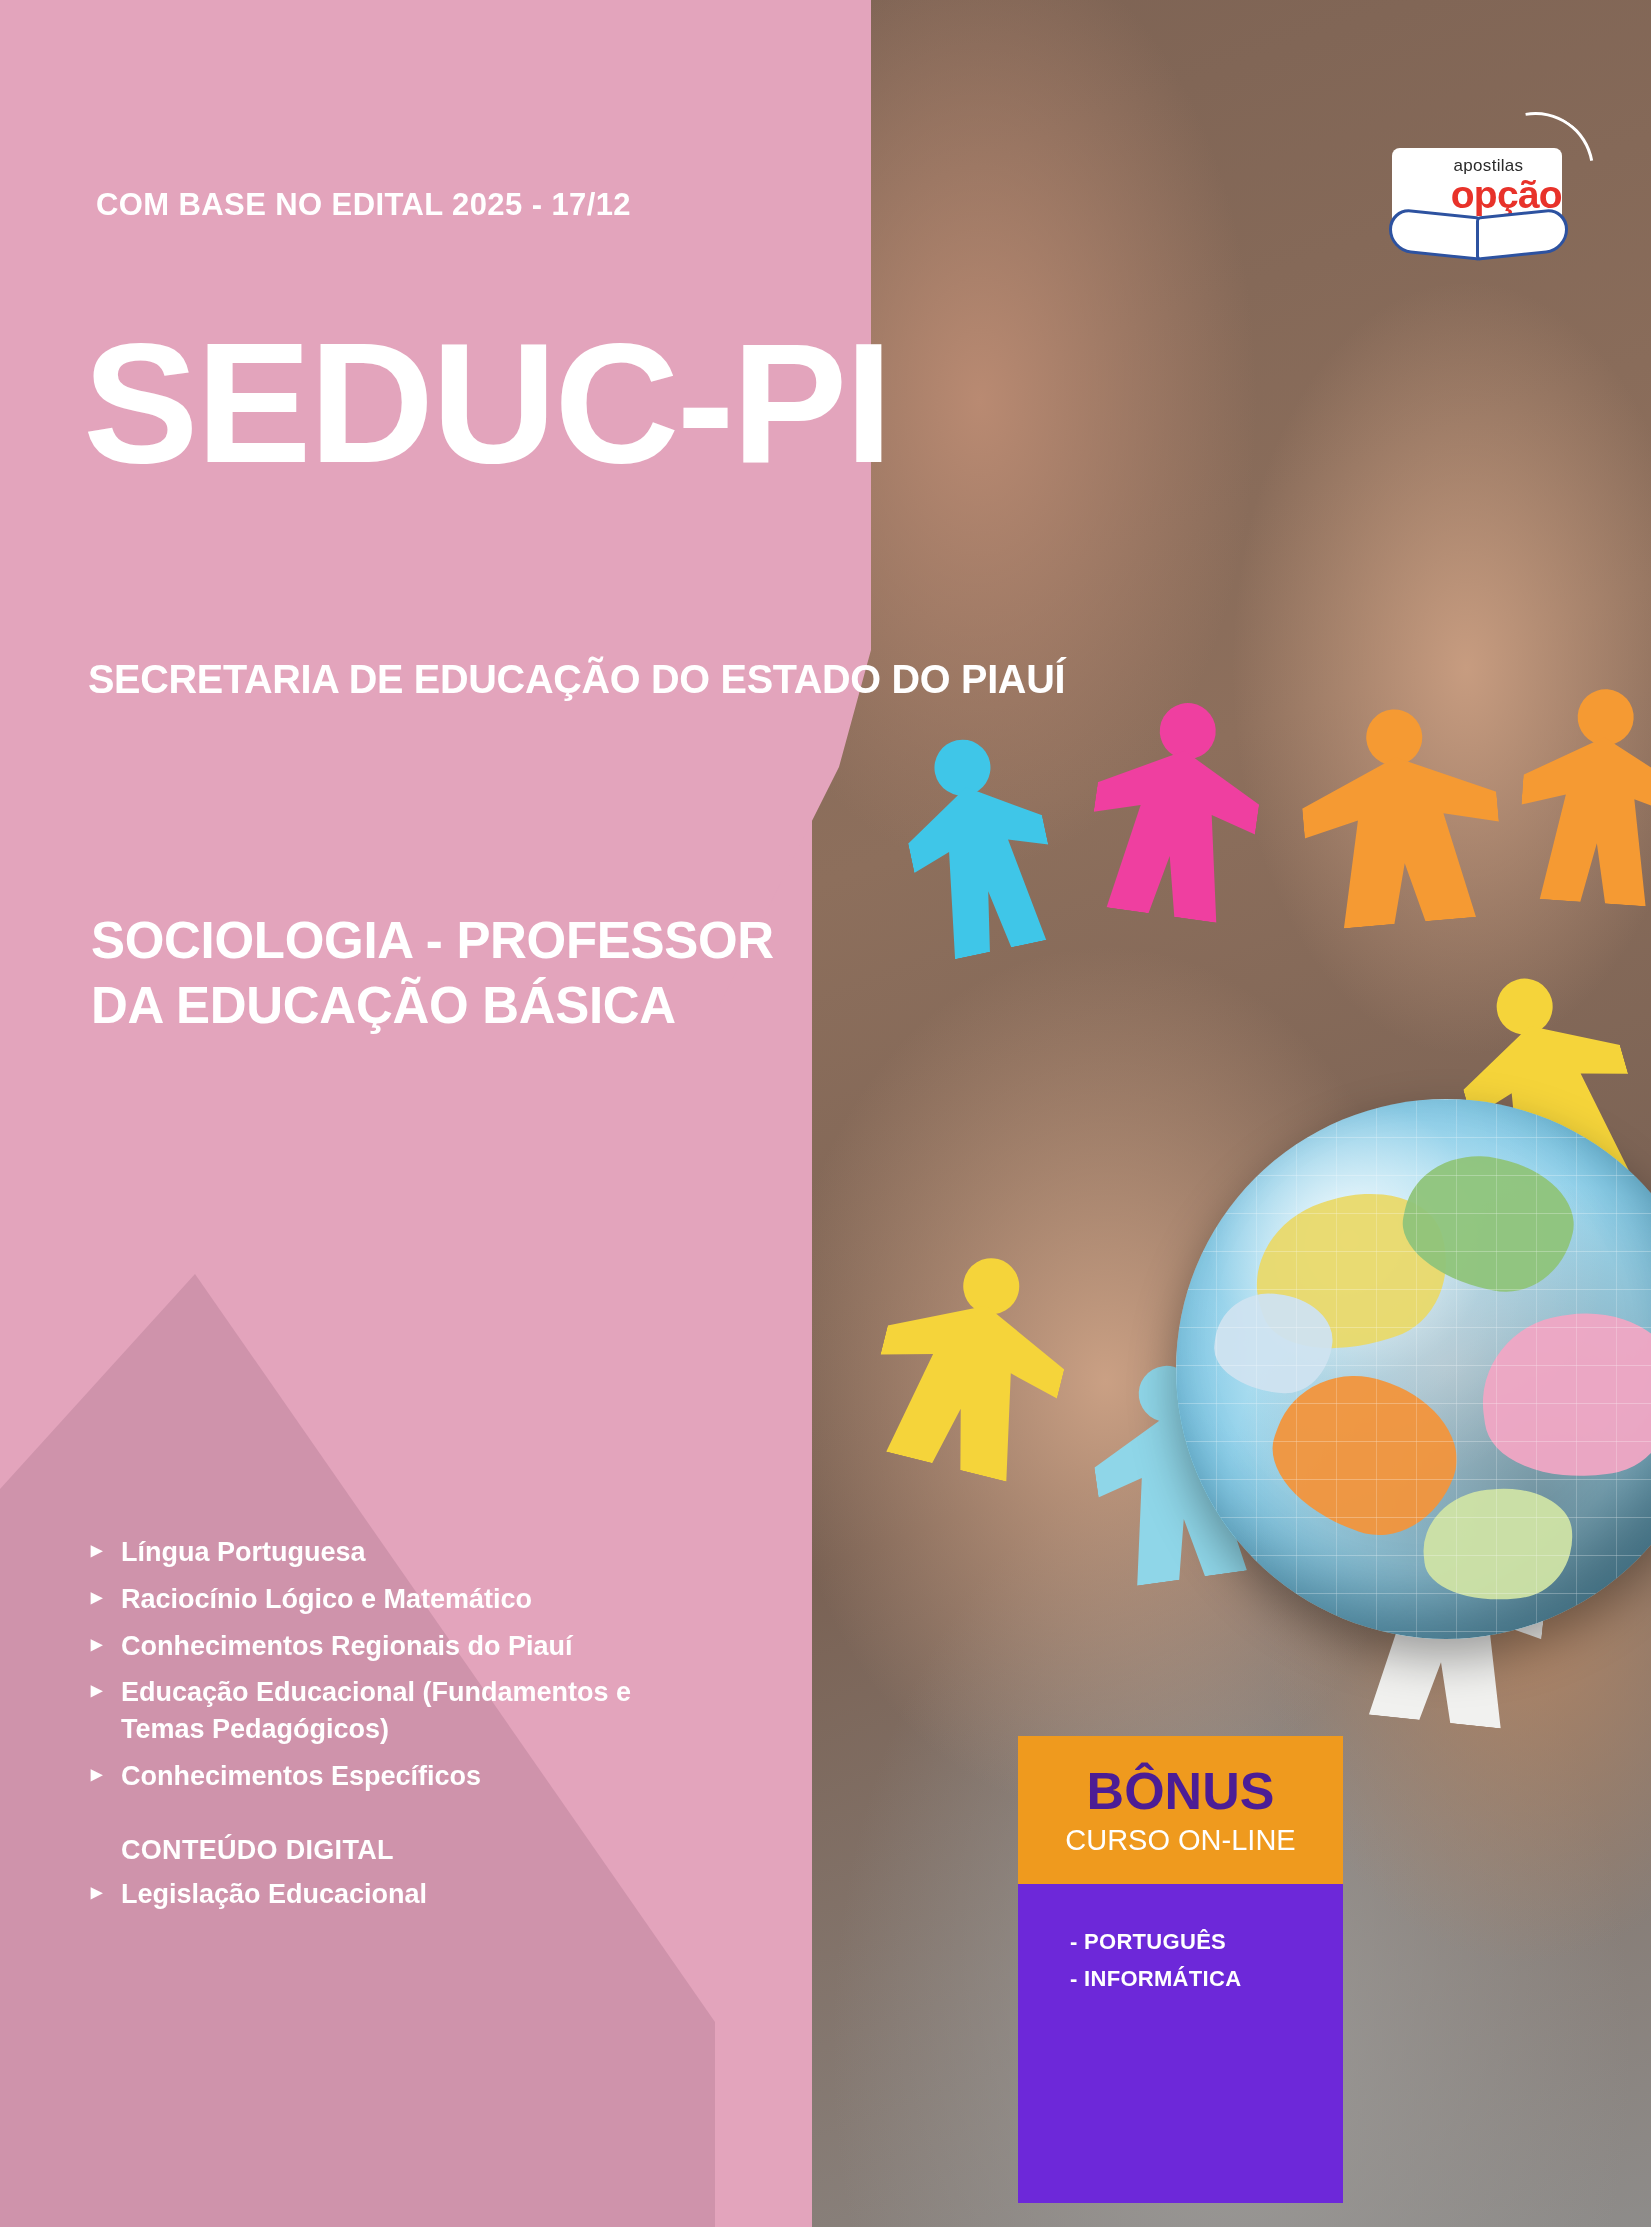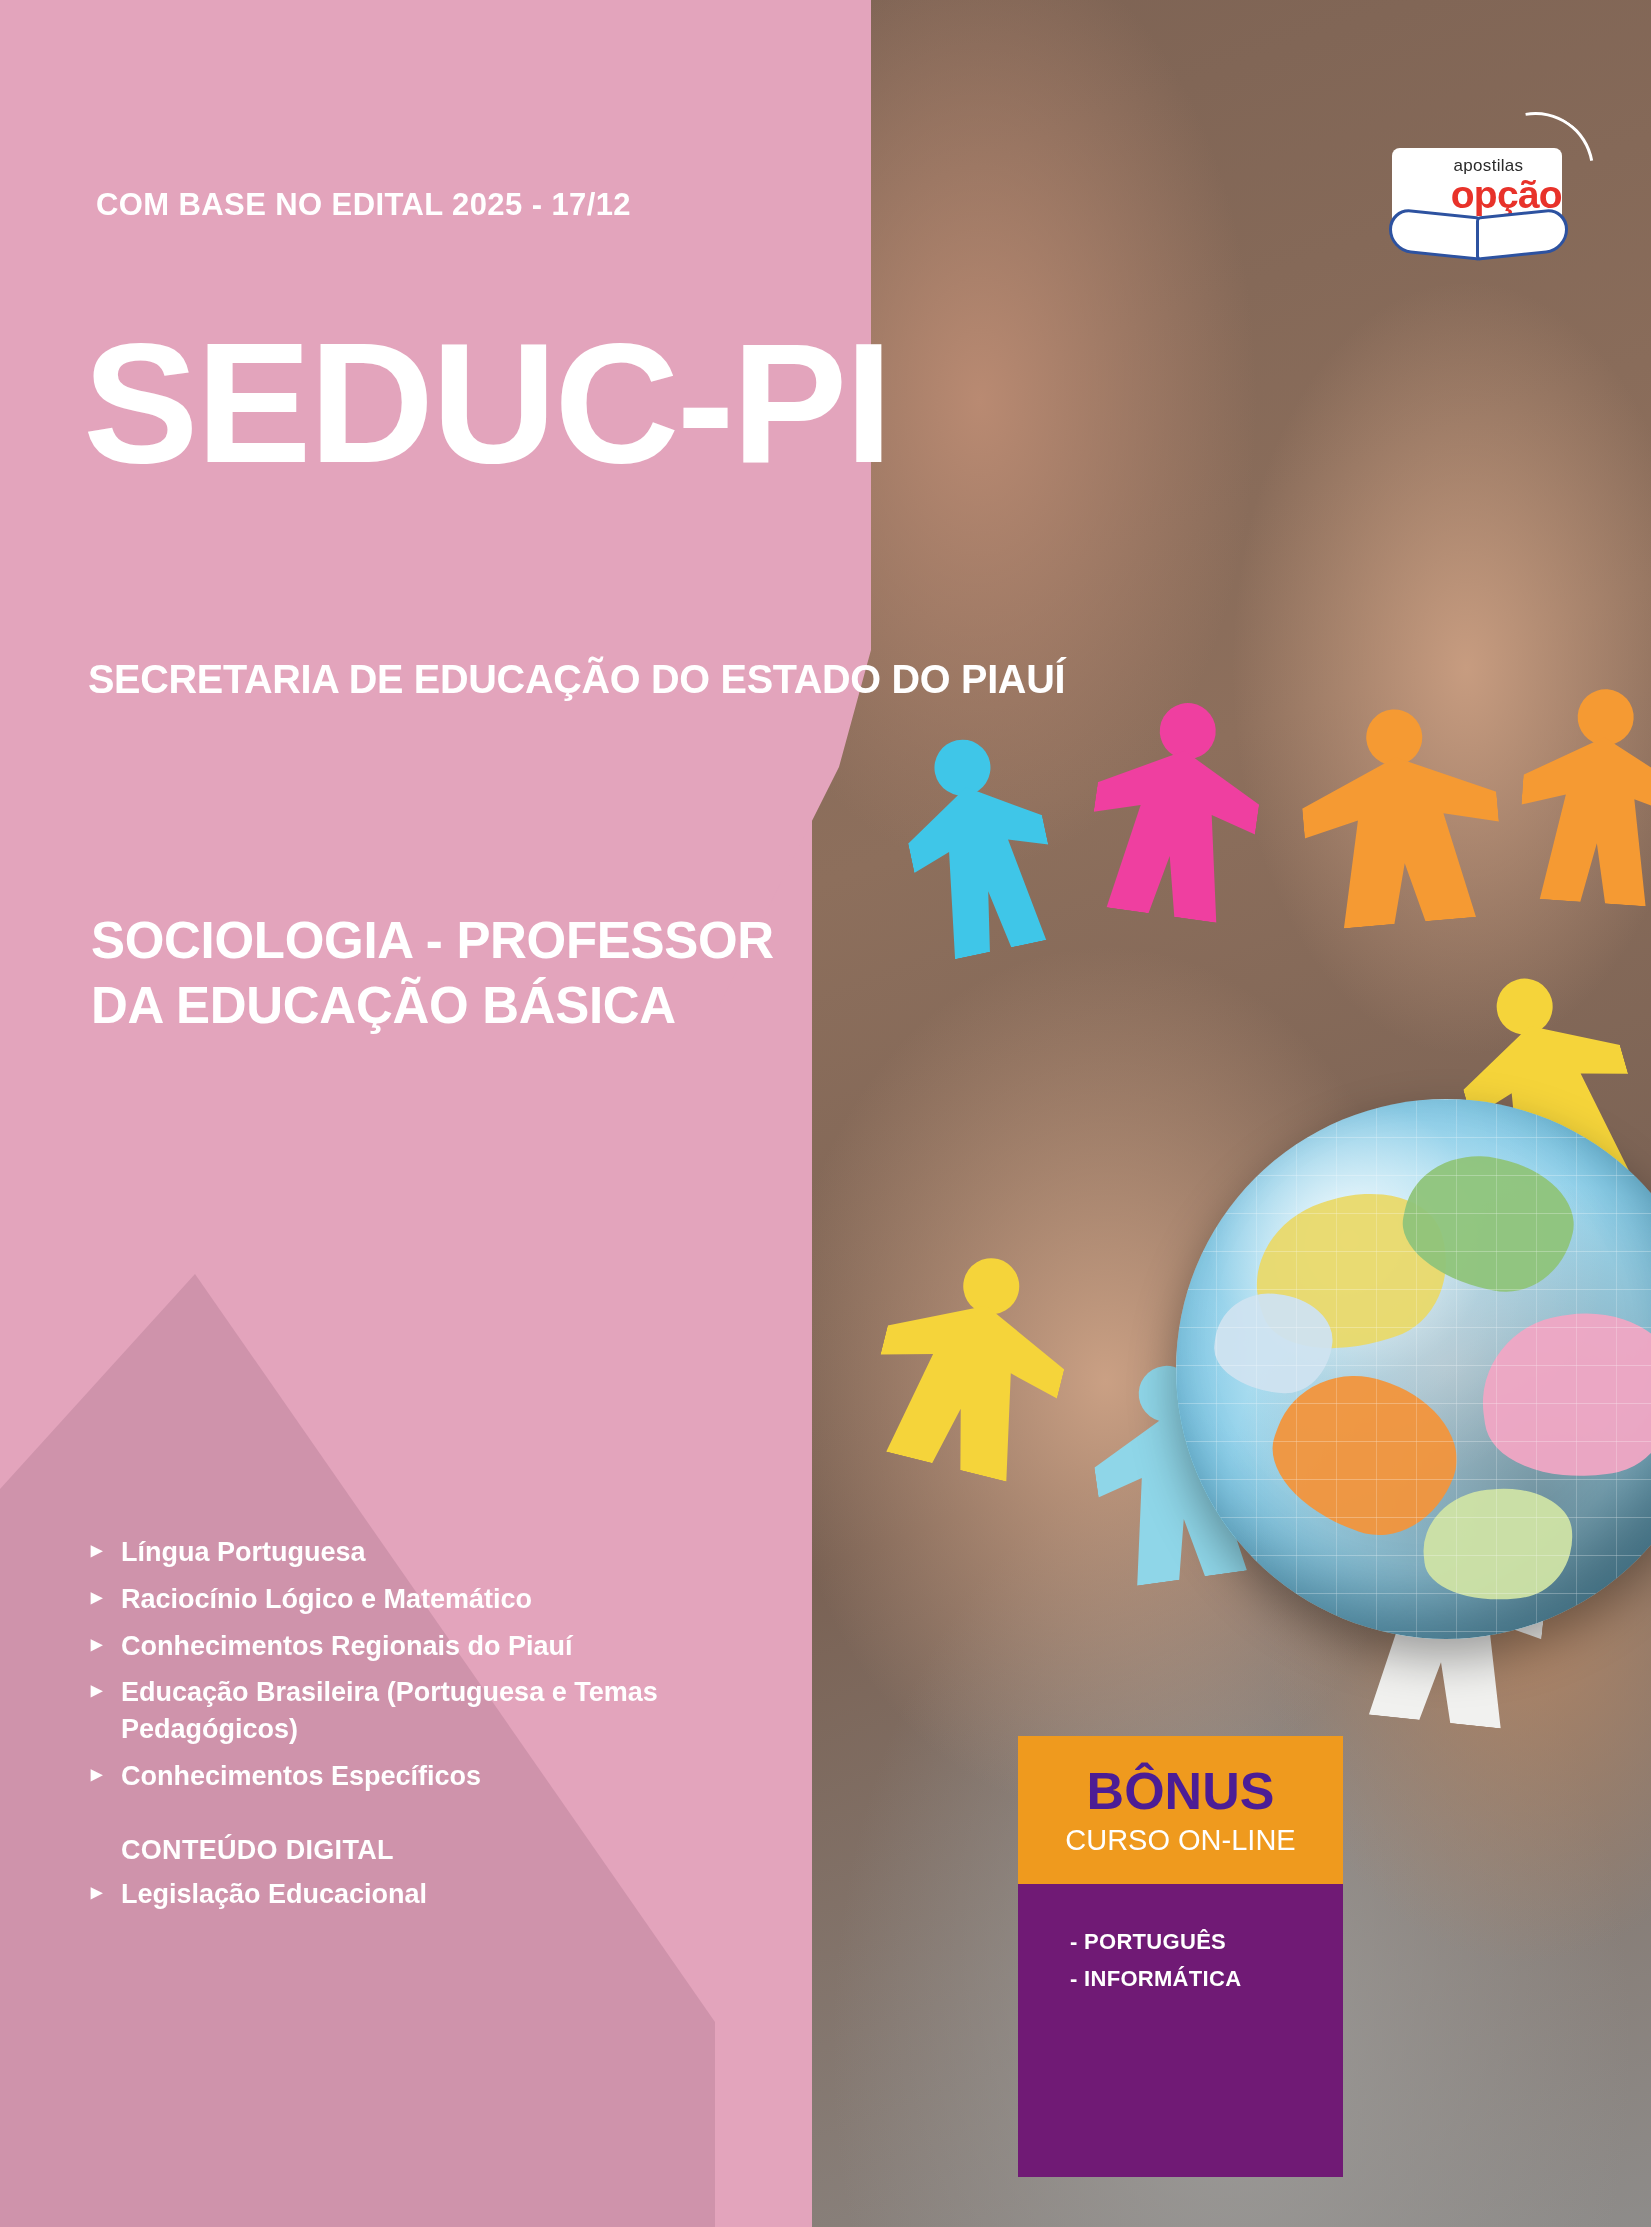--- a/index.html
+++ b/index.html
@@ -306,22 +306,22 @@
     color: #4c1d95;
     line-height: 1;
   }
   .bonus-sub {
     font-size: 29px;
     color: #ffffff;
     margin-top: 9px;
     line-height: 1;
   }
   .bonus-bottom {
-    background: #701a75;
-    padding: 39px 0 52px 52px;
+    background: #6d28d9;
+    padding: 39px 0 78px 52px;
     min-height: 202px;
   }
   .bonus-item {
     font-size: 22px;
     font-weight: bold;
     color: #ffffff;
     line-height: 1.7;
     letter-spacing: 0.3px;
   }
 </style>
@@ -402,21 +402,21 @@
     <div class="topic">
       <span class="bullet">▸</span>
       <span class="txt">Raciocínio Lógico e Matemático</span>
     </div>
     <div class="topic">
       <span class="bullet">▸</span>
       <span class="txt">Conhecimentos Regionais do Piauí</span>
     </div>
     <div class="topic">
       <span class="bullet">▸</span>
-      <span class="txt">Educação Brasileira (Portuguesa e Temas Pedagógicos)</span>
+      <span class="txt">Educação Educacional (Fundamentos e Temas Pedagógicos)</span>
     </div>
     <div class="topic">
       <span class="bullet">▸</span>
       <span class="txt">Conhecimentos Específicos</span>
     </div>
 
     <div class="topics-gap"></div>
 
     <div class="digital-label">CONTEÚDO DIGITAL</div>
 

